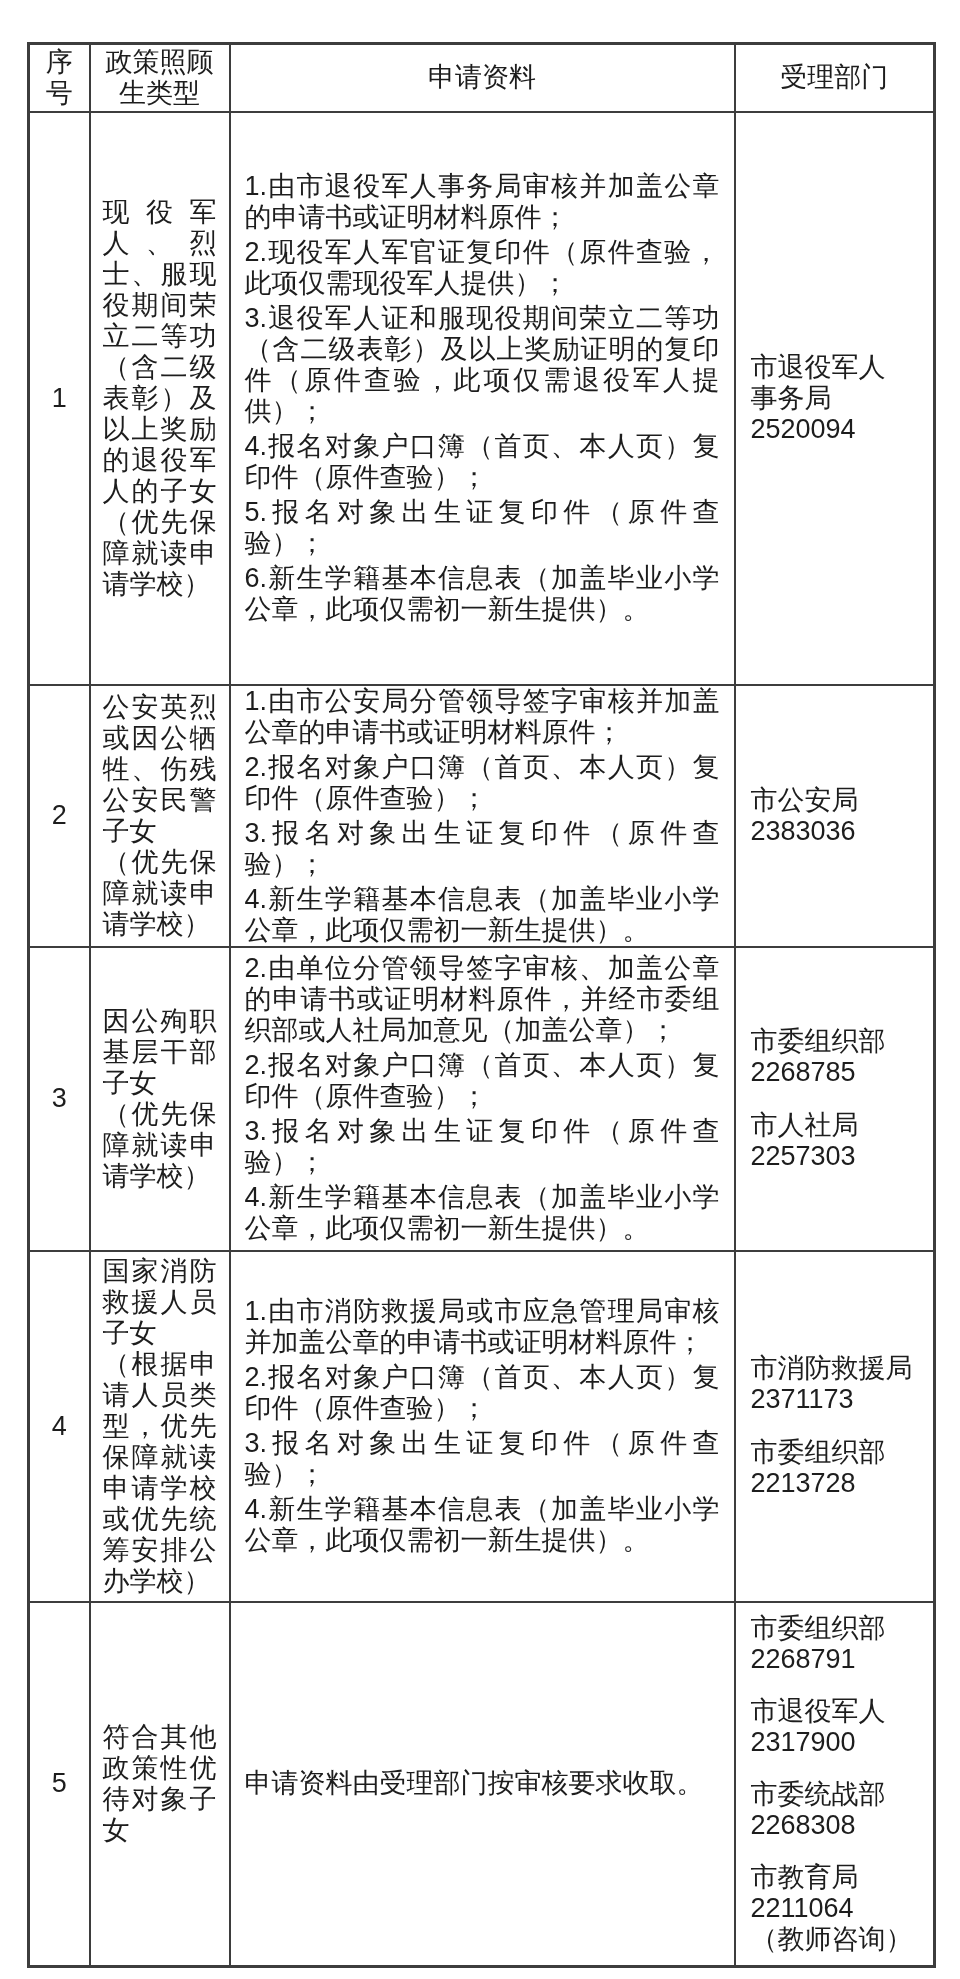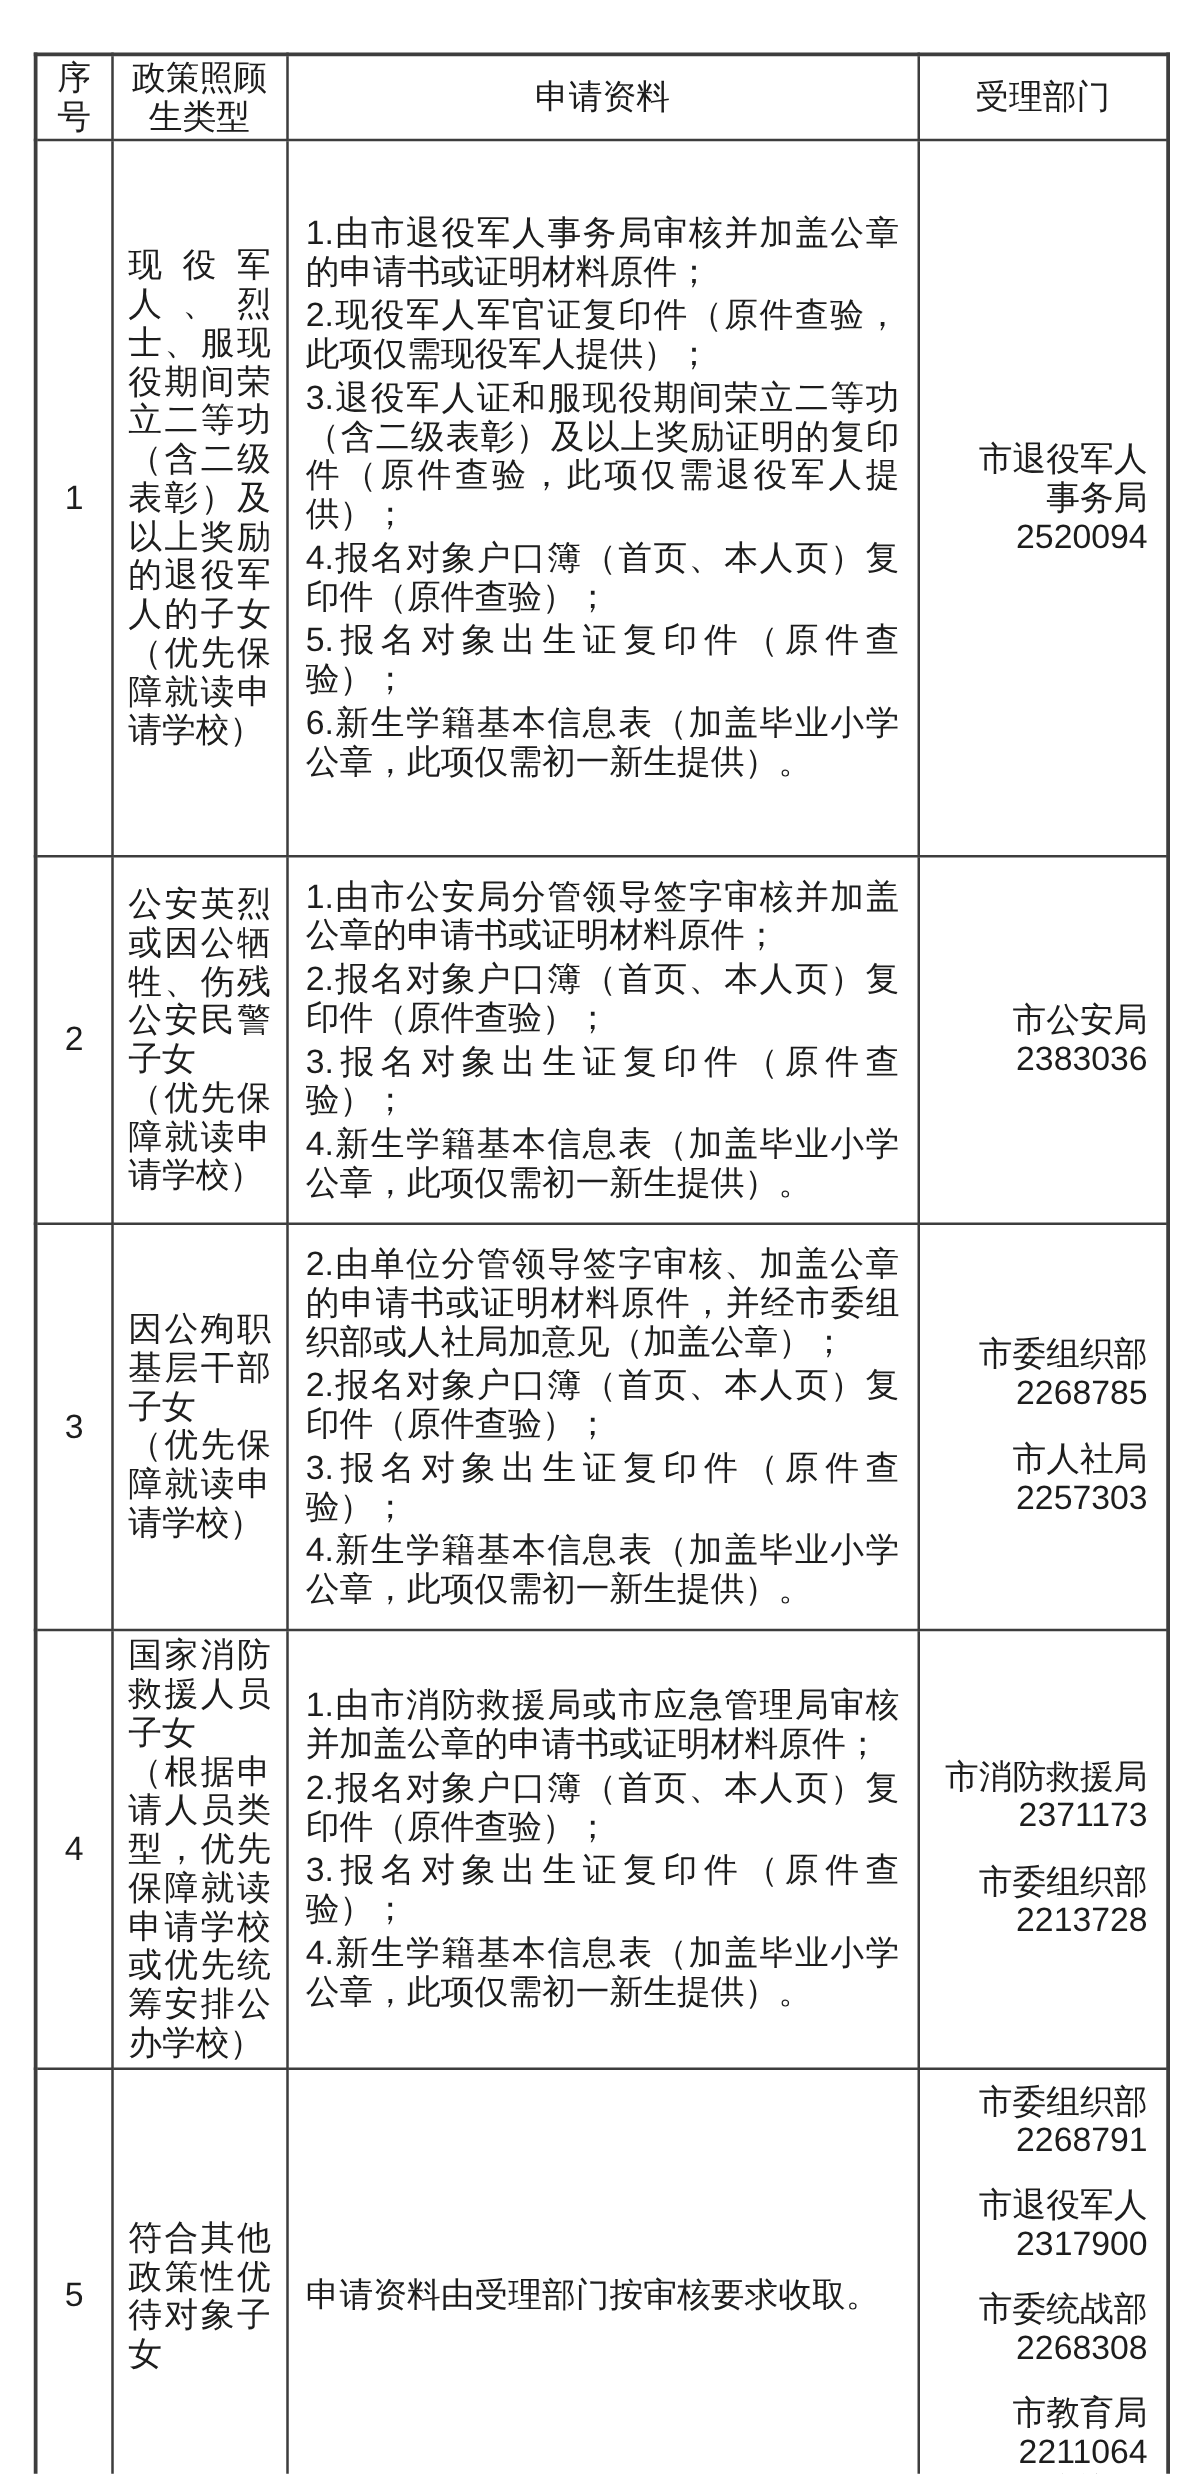--- a/index.html
+++ b/index.html
@@ -27,24 +27,24 @@
   tr.rh3{ height:351px; }
   tr.rh4{ height:365px; }
   td.col-no{ text-align:center; }
   td.col-type{ padding:0;margin-top:44px; }
   .type-text{
     padding:0 12px;
     text-align:justify;
     white-space:pre-line;
     word-break:normal;
   }
-  td.col-mat{ padding:16px 14px; }
+  td.col-mat{ padding:0 14px; }
   td.col-mat p{ margin:0; text-align:justify; }
   td.col-mat p + p{ margin-top:4px; }
-  td.col-dept{ text-align:right; padding:0 15px; }
+  td.col-dept{ text-align:left; padding:0 15px; }
   .dept-name{ white-space:pre-line; }
   .dept-group + .dept-group{ margin-top:22px; }
   tr.rh4 .dept-group + .dept-group{ margin-top:21px; }
 </style>
 </head>
 <body>
 
 <div class="table-wrap">
   <table class="policy">
     <colgroup>

